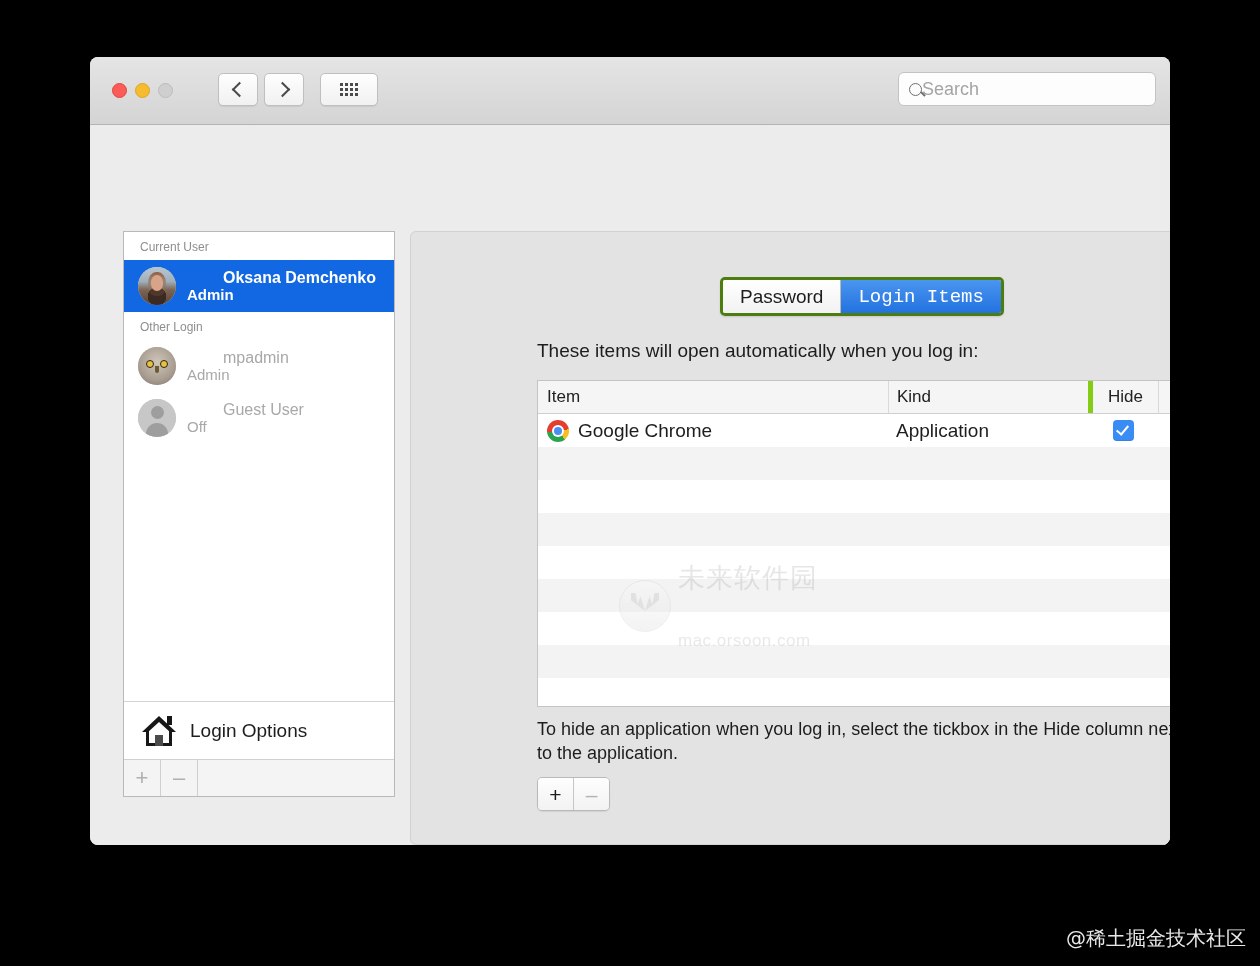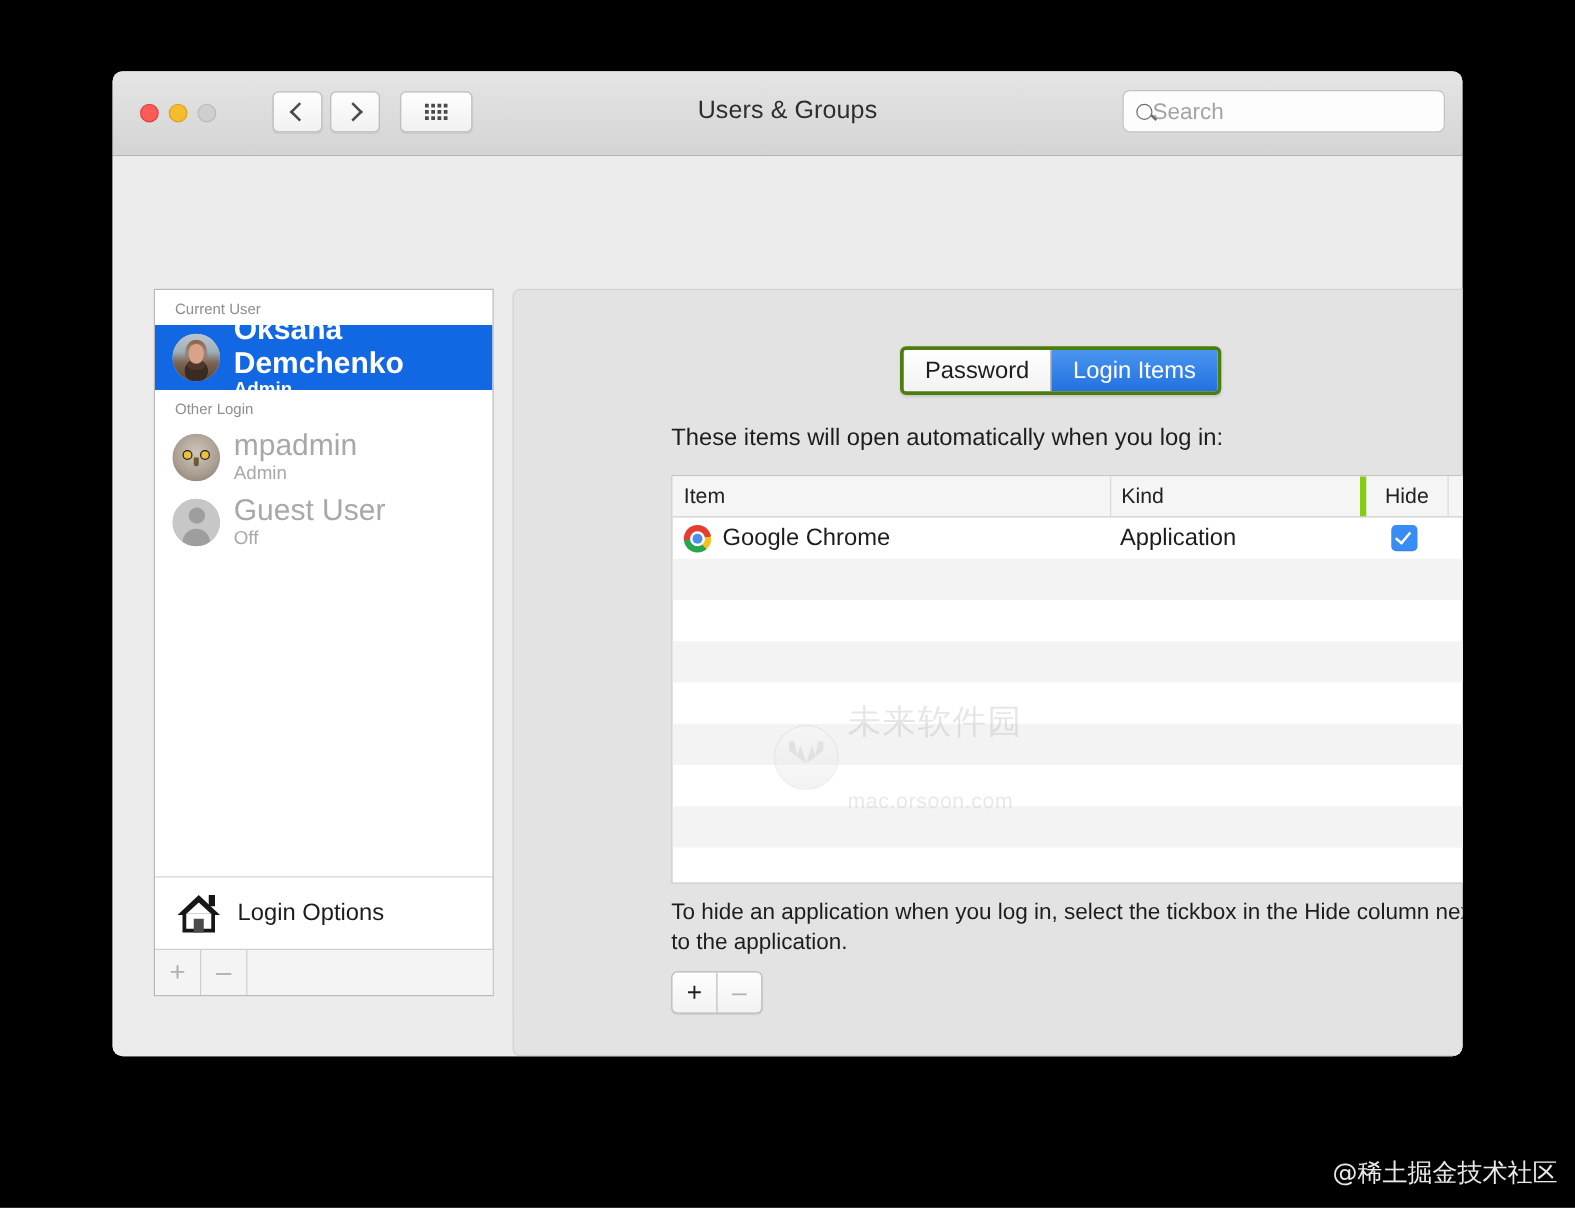--- a/index.html
+++ b/index.html
@@ -195,21 +195,21 @@
   }
   .avatar {
     width: 38px; height: 38px;
     border-radius: 50%;
     flex: none;
     overflow: hidden;
     position: relative;
     background: #c9c9c9;
   }
   .user-meta { display: flex; flex-direction: column; line-height: 1.12; }
-  .user-name { font-size: 24px; color: #202020; }
+  .user-name { font-size: 16px; color: #202020; margin-left: 36px; }
   .user-role { font-size: 15px; color: #3a3a3a; }
   .user-row.selected .user-name { color: #ffffff; font-weight: bold; }
   .user-row.selected .user-role { color: #ffffff; font-weight: bold; }
   .user-row.dim .user-name { color: #a8a8a8; }
   .user-row.dim .user-role { color: #a8a8a8; }
 
   
   .av-photo {
     position: absolute; inset: 0;
     background:
@@ -372,21 +372,21 @@
     box-shadow: 0 1px 2px rgba(0,0,0,0.12);
     z-index: 5;
   }
   .tab {
     display: flex; align-items: center; justify-content: center;
     font-size: 19px;
     padding: 0 17px;
     background: linear-gradient(to bottom, #ffffff 0%, #f2f2f2 100%);
     color: #1d1d1d;
   }
-  .tab + .tab { border-left: 1px solid #b9b9b9; }
+  .tab + .tab { border-left: 1px solid #b9b9b9; font-family: Liberation Mono, monospace; }
   .tab.active {
     background: linear-gradient(to bottom, #4a95ef 0%, #2272e0 100%);
     color: #ffffff;
   }
 
   .panel-lead {
     position: absolute;
     left: 447px;
     top: 215px;
     font-size: 19px;
@@ -597,21 +597,20 @@
             <i></i>
             <i></i>
             <i></i>
           <i></i>
             <i></i>
             <i></i>
             <i></i>
         </span>
       </div>
 
-      <div class="win-title">Users &amp; Groups</div>
 
       <div class="search-box">
         <span class="mag"></span>
         <span class="search-ph">Search</span>
       </div>
     </div>
 
     <div class="body-area">
 
       <div class="sidebar">

